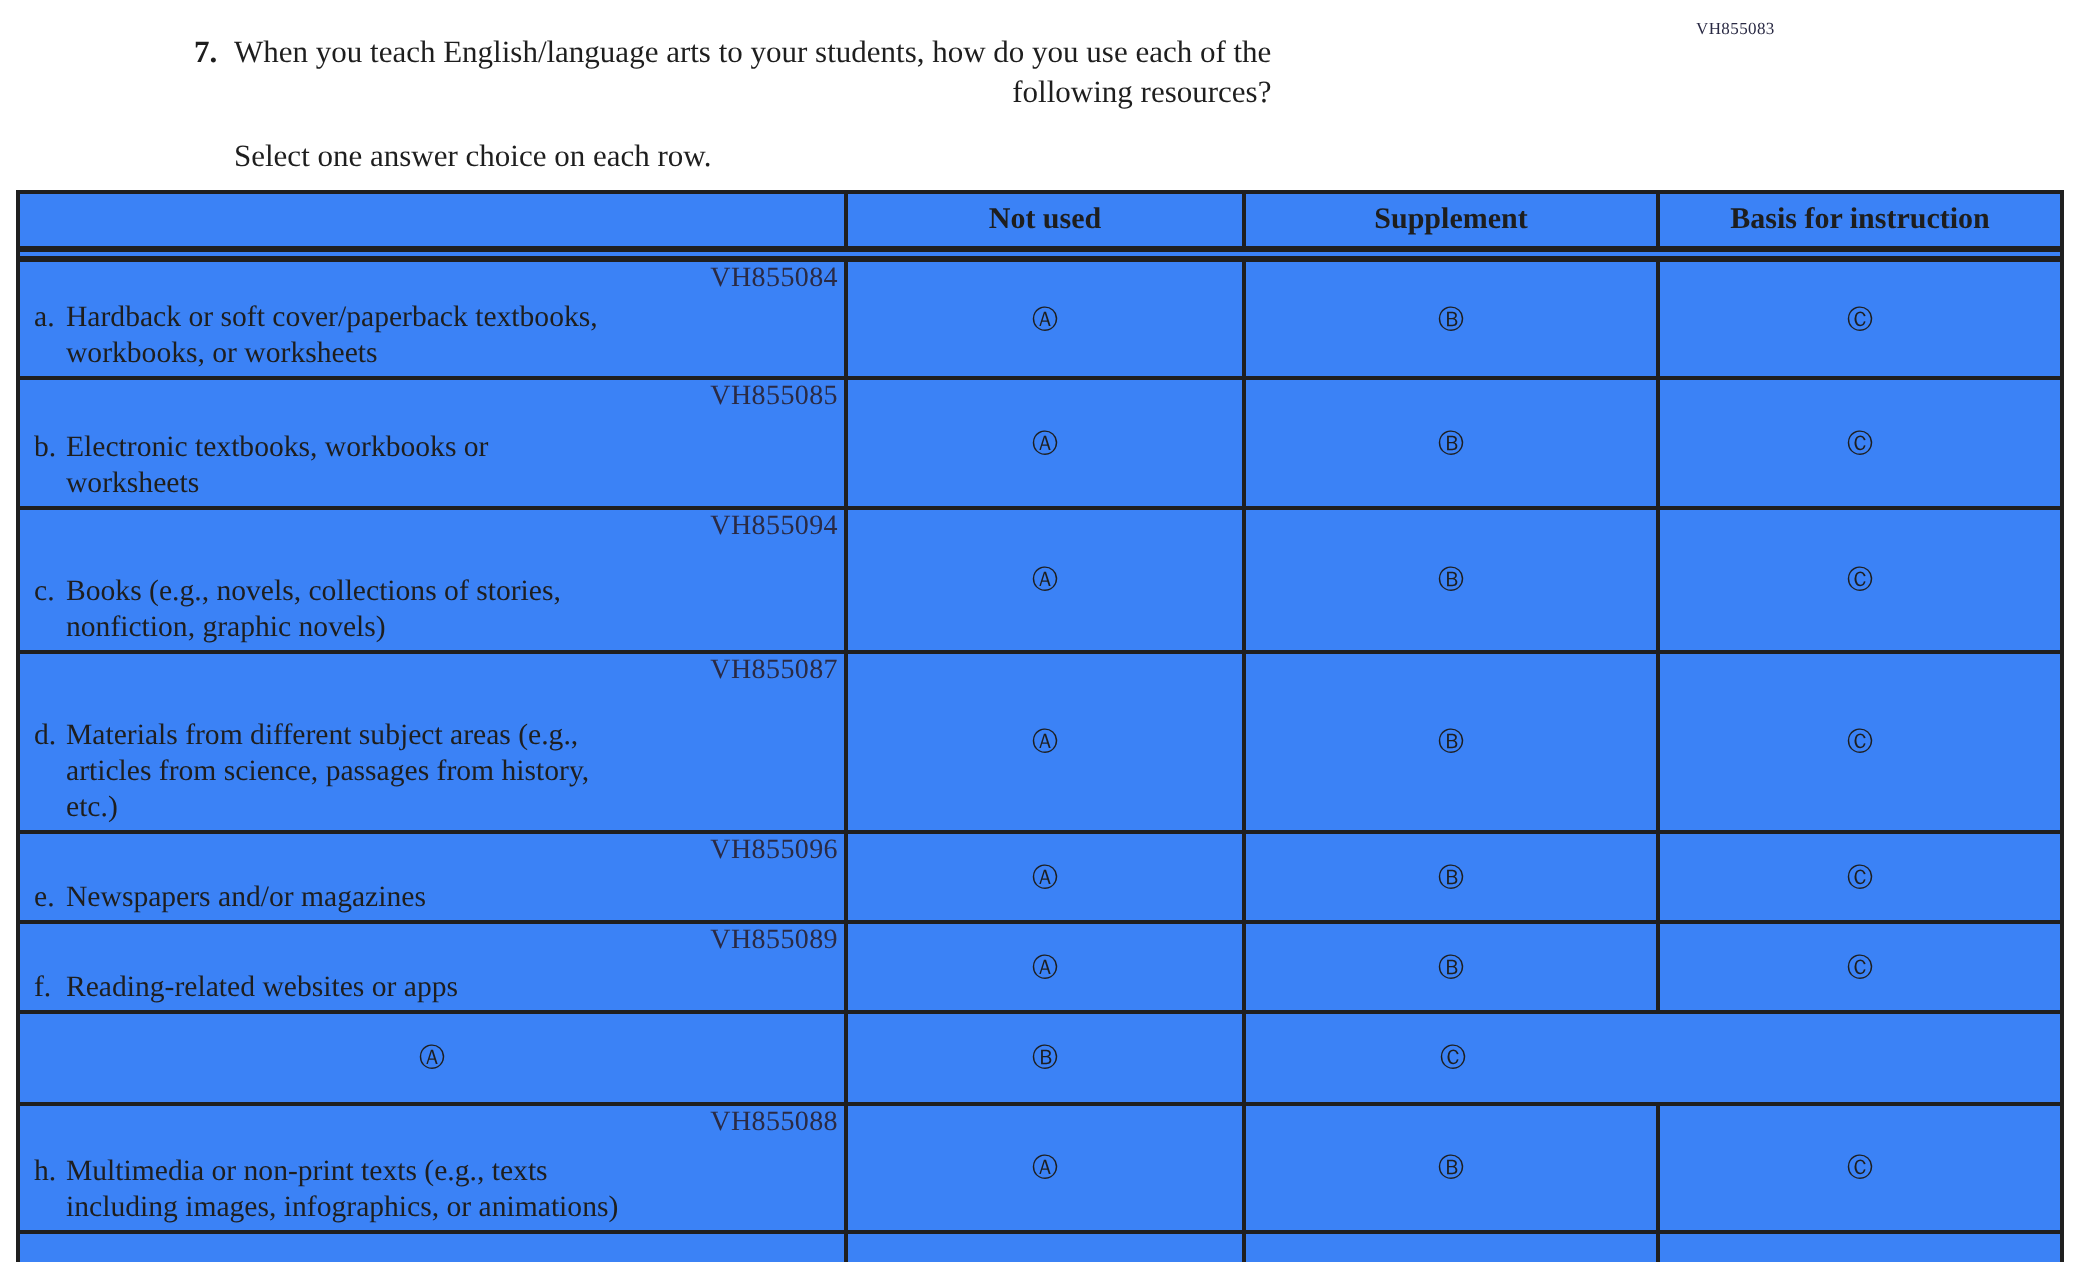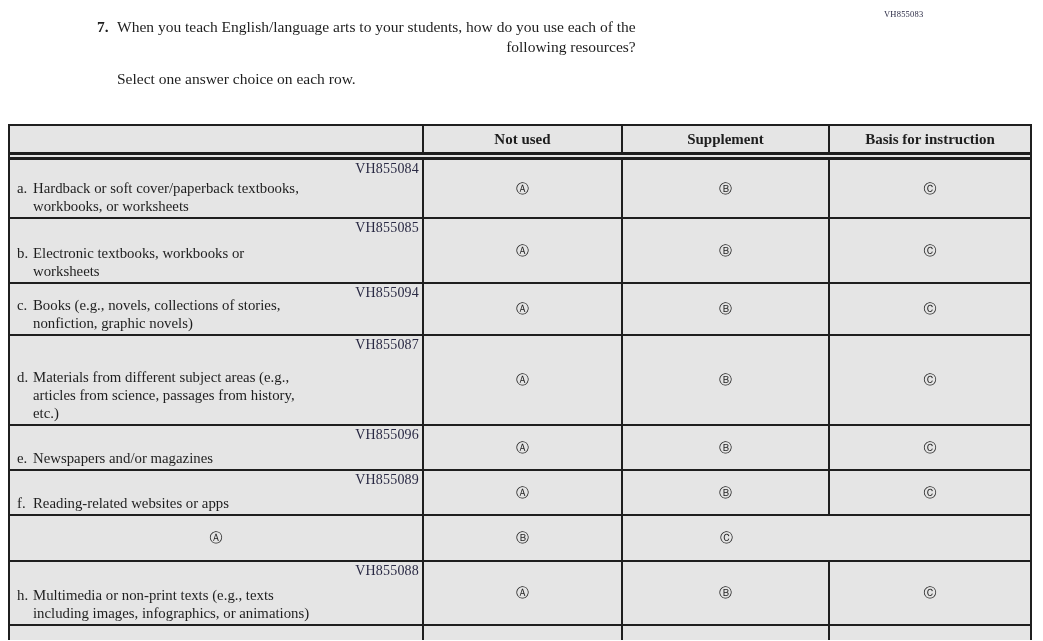--- a/index.html
+++ b/index.html
@@ -8,46 +8,46 @@
     --code:#2a2a44;
   }
   *{margin:0;padding:0;box-sizing:border-box;}
   html,body{background:#ffffff;}
   body{
     width:1043px;height:641px;position:relative;overflow:hidden;
     font-family:"Liberation Serif", serif;color:var(--ink);
   }
   
   .page-code{
-    position:absolute;left:884px;top:9px;
+    position:absolute;left:848px;top:9px;
     font-size:8.5px;color:var(--code);letter-spacing:.2px;
   }
   
   .question{
     position:absolute;left:97px;top:17px;width:720px;
     display:flex;
   }
   .qnum{font-weight:bold;font-size:15.5px;line-height:20px;width:20px;flex:0 0 20px;}
   .qtext{font-size:15.5px;line-height:20px;white-space:pre-line;text-align:right;}
   .instruction{
     position:absolute;left:117px;top:69px;font-size:15.5px;line-height:20px;
   }
   .instruction b{font-weight:normal;}
   
   .qtable{
-    position:absolute;left:8px;top:124px;width:1024px;
+    position:absolute;left:8px;top:95px;width:1024px;
     border:2px solid var(--border);border-bottom:none;
-    background:#e5e5e5;
+    background:#3b82f6;
   }
   .trow{
     display:grid;grid-template-columns:414px 199px 207px 200px;
     border-bottom:2px solid var(--border);
   }
   .trow.hdr{height:34px;border-bottom:8px double var(--border);}
-  .rh-a{height:59px}.rh-b{height:65px}.rh-c{height:52px}.rh-d{height:90px}
+  .rh-a{height:59px}.rh-b{height:65px}.rh-c{height:72px}.rh-d{height:90px}
   .rh-e{height:45px}.rh-f{height:45px}.rh-g{height:46px}.rh-h{height:64px}
   .rh-partial{height:14px;border-bottom:none;}
   .cell{position:relative;}
   .c1,.c2,.c3{border-right:2px solid var(--border);}
   .hcell{
     display:flex;align-items:center;justify-content:center;
     font-weight:bold;font-size:15px;color:var(--ink);
   }
   .vh{
     position:absolute;top:1px;right:3px;

